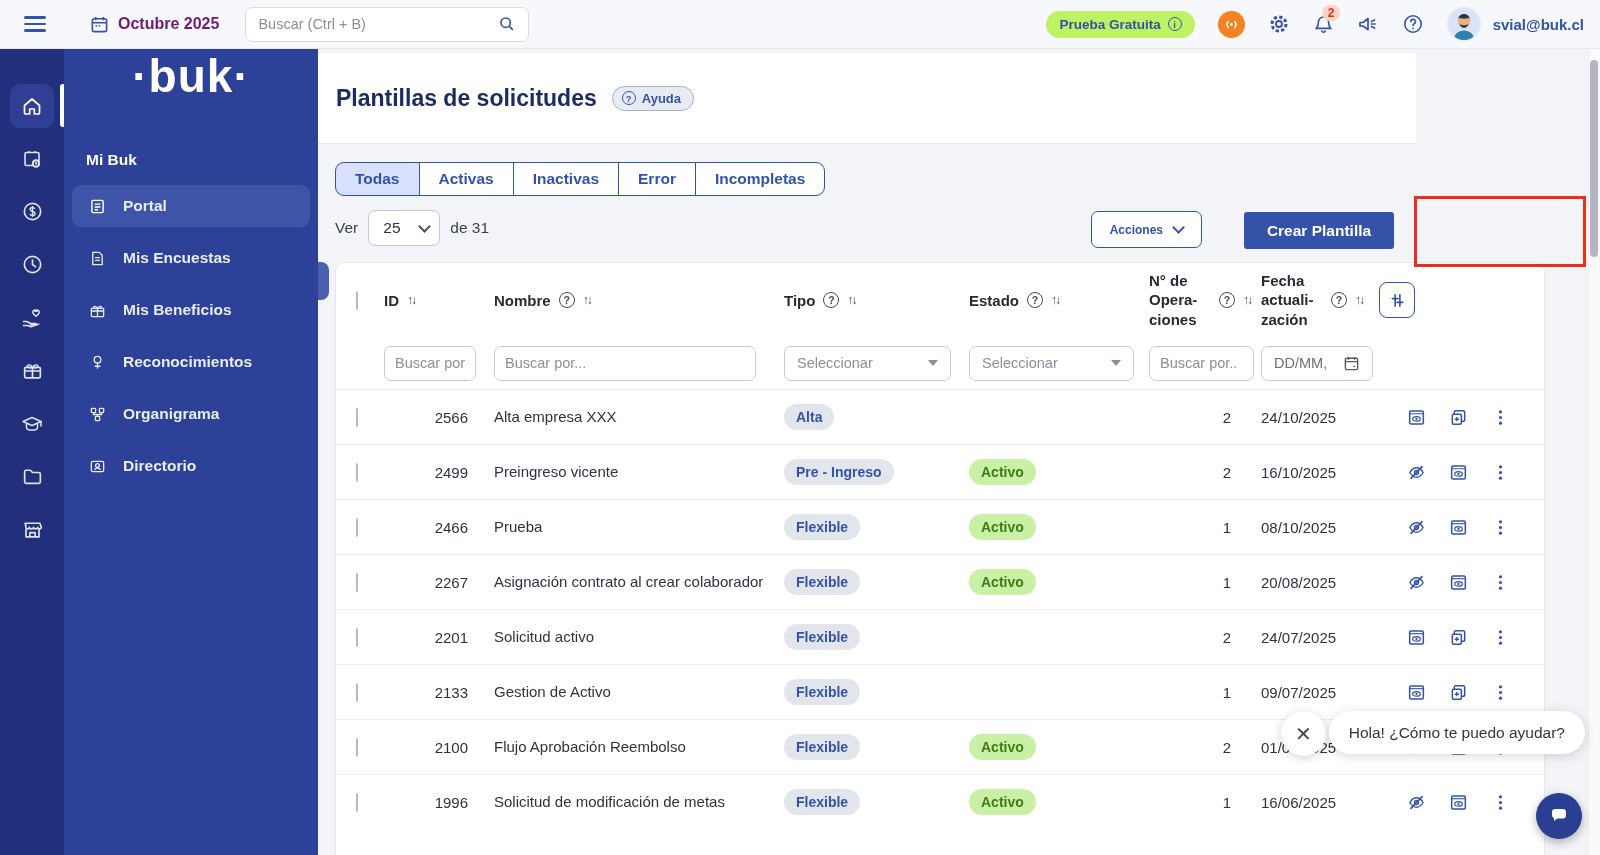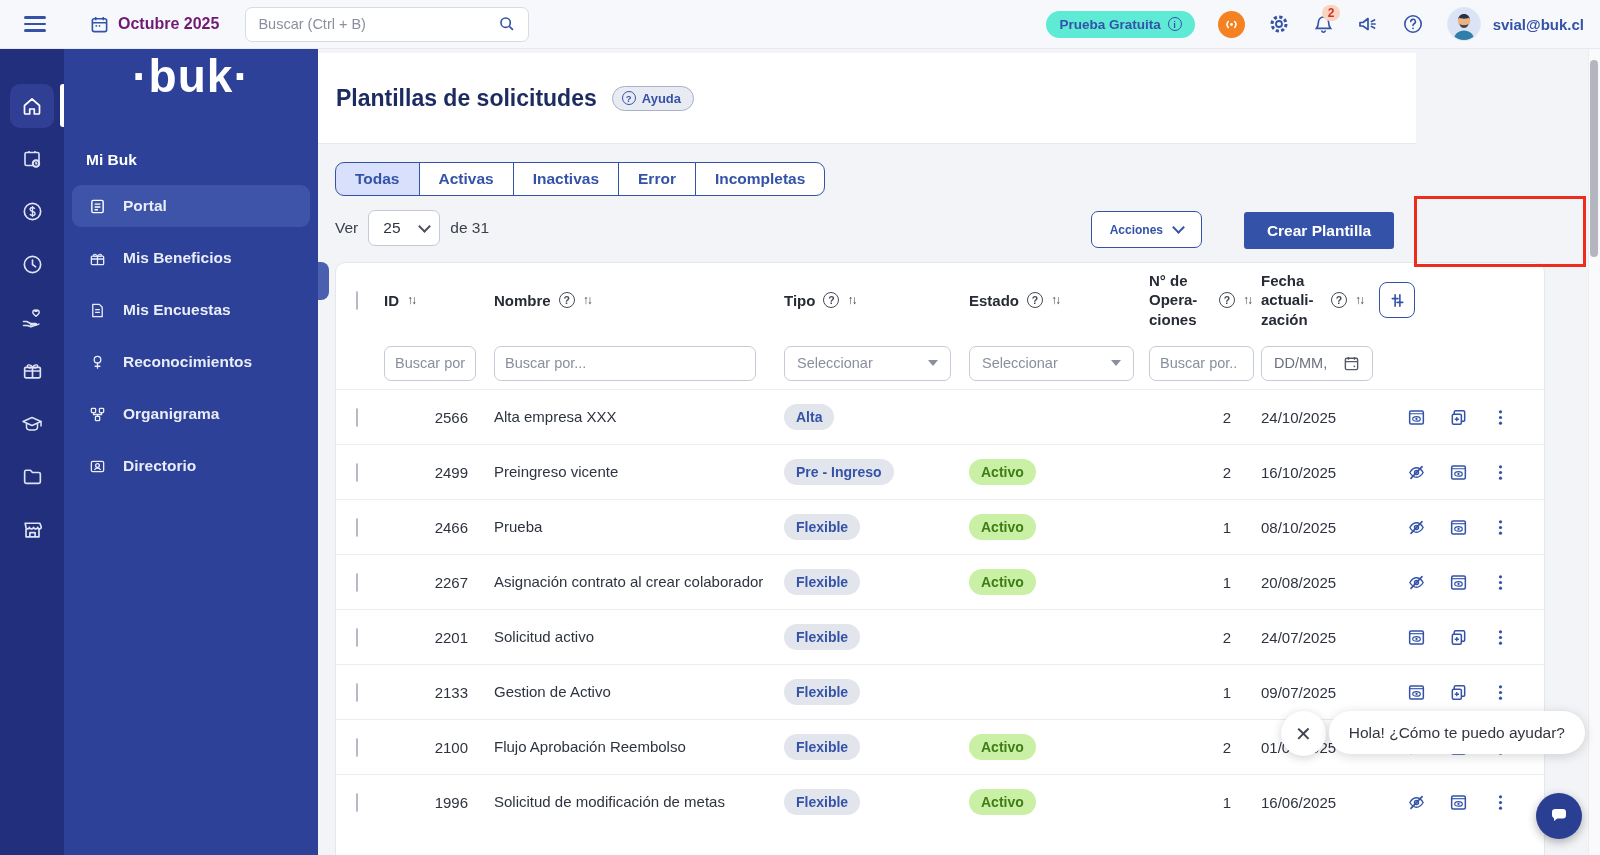--- a/index.html
+++ b/index.html
@@ -11,21 +11,21 @@
   .topbar { position:absolute; left:0; top:0; width:1600px; height:49px; background:#f7f8fb;
             border-bottom:1px solid #e7e9f0; display:flex; align-items:center; z-index:30; }
   .hamburger { margin-left:24px; width:22px; cursor:pointer; }
   .hamburger span { display:block; height:2.4px; background:#3453a8; border-radius:2px; margin:4px 0; }
   .tb-date { display:flex; align-items:center; gap:9px; margin-left:44px; color:#701a75; font-size:16px; font-weight:700; }
   .tb-search { margin-left:26px; width:284px; height:35px; background:#fff; border:1px solid #d8dbe5; border-radius:7px;
                display:flex; align-items:center; padding:0 12px; }
   .tb-search input { border:none; outline:none; flex:1; font-size:14.5px; color:#444; background:transparent; font-family:inherit; }
   .tb-search input::placeholder { color:#8a8f9e; }
   .tb-right { margin-left:auto; display:flex; align-items:center; gap:23px; margin-right:16px; }
-  .trial-pill { background:#5eead4; color:#3453a8; font-size:13.5px; font-weight:600; border-radius:15px;
+  .trial-pill { background:#bef264; color:#3453a8; font-size:13.5px; font-weight:600; border-radius:15px;
                 padding:6px 13px; display:flex; align-items:center; gap:7px; }
   .icircle { width:14px; height:14px; border:1.3px solid #3453a8; border-radius:50%; font-size:9.5px; display:flex;
              align-items:center; justify-content:center; font-weight:700; color:#3453a8; }
   .intercom { width:27px; height:27px; border-radius:50%; background:#f58220; display:flex; align-items:center; justify-content:center; }
   .bell-wrap { position:relative; }
   .bell-badge { position:absolute; top:-9px; left:9px; background:#f9d4c2; color:#d93025; font-size:12px; font-weight:700;
                 border-radius:9px; padding:1px 6px; }
   .avatar { width:34px; height:34px; border-radius:50%; background:#dbe4f6; overflow:hidden; border:1px solid #e3e8f5; }
   .tb-email { color:#3453a8; font-size:15px; font-weight:600; margin-left:-11px; }
 
@@ -305,36 +305,36 @@
       <span>
         <svg width="17" height="17" viewBox="0 0 18 18" fill="none" stroke="#fff" stroke-width="1.5">
           <rect x="3" y="2.5" width="12" height="13" rx="1.5"></rect>
             <path d="M6 6.5h6M6 9.5h6M6 12.5h3.5"></path>
         </svg>
       </span>
       <span>Portal</span>
     </li>
     <li>
       <span>
+        <svg width="17" height="17" viewBox="0 0 18 18" fill="none" stroke="#e9edf8" stroke-width="1.4">
+          <path d="M4 2.5h7l3 3v10H4z" stroke-linejoin="round"></path>
+            <path d="M6.5 8h5M6.5 11h5"></path>
+        </svg>
+      </span>
+      <span>Mis Encuestas</span>
+    </li>
+    <li>
+      <span>
         <svg width="17" height="17" viewBox="0 0 18 18" fill="none" stroke="#e9edf8" stroke-width="1.4" stroke-linejoin="round">
           <rect x="2.5" y="6.5" width="13" height="9" rx="1"></rect>
             <path d="M2.5 9.5h13M9 6.5v9"></path>
           <path d="M9 6.5C7.8 4 4.8 4 4.8 5.6S7.3 7.2 9 6.5zm0 0c1.2-2.5 4.2-2.5 4.2-.9S10.7 7.2 9 6.5z" stroke-width="1.1"></path>
         </svg>
       </span>
       <span>Mis Beneficios</span>
-    </li>
-    <li>
-      <span>
-        <svg width="17" height="17" viewBox="0 0 18 18" fill="none" stroke="#e9edf8" stroke-width="1.4">
-          <path d="M4 2.5h7l3 3v10H4z" stroke-linejoin="round"></path>
-            <path d="M6.5 8h5M6.5 11h5"></path>
-        </svg>
-      </span>
-      <span>Mis Encuestas</span>
     </li>
     <li>
       <span>
         <svg width="17" height="17" viewBox="0 0 18 18" fill="none" stroke="#e9edf8" stroke-width="1.4" stroke-linecap="round">
           <circle cx="9" cy="6" r="3.5"></circle>
             <path d="M9 9.5V15M6.5 13h5"></path>
         </svg>
       </span>
       <span>Reconocimientos</span>
     </li>

